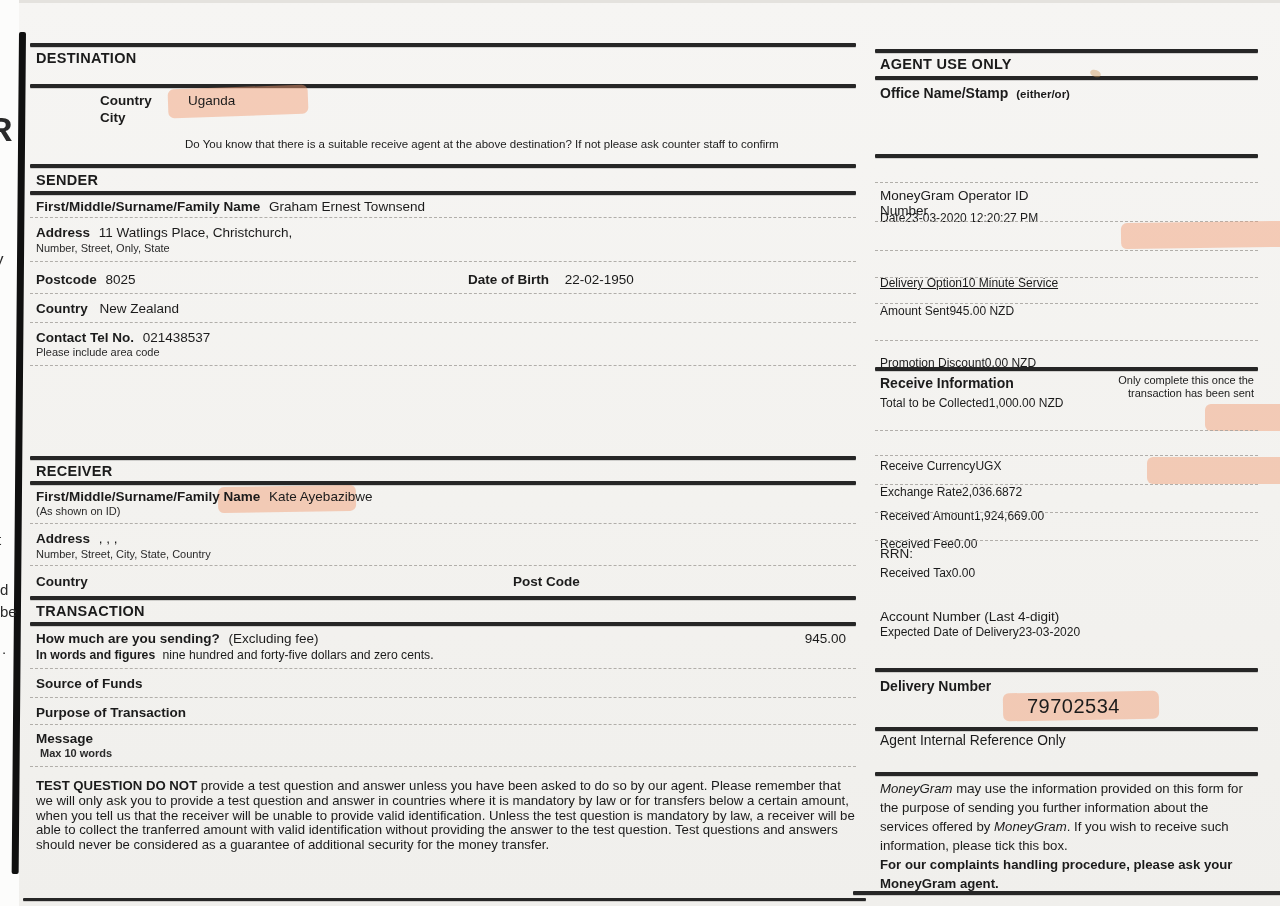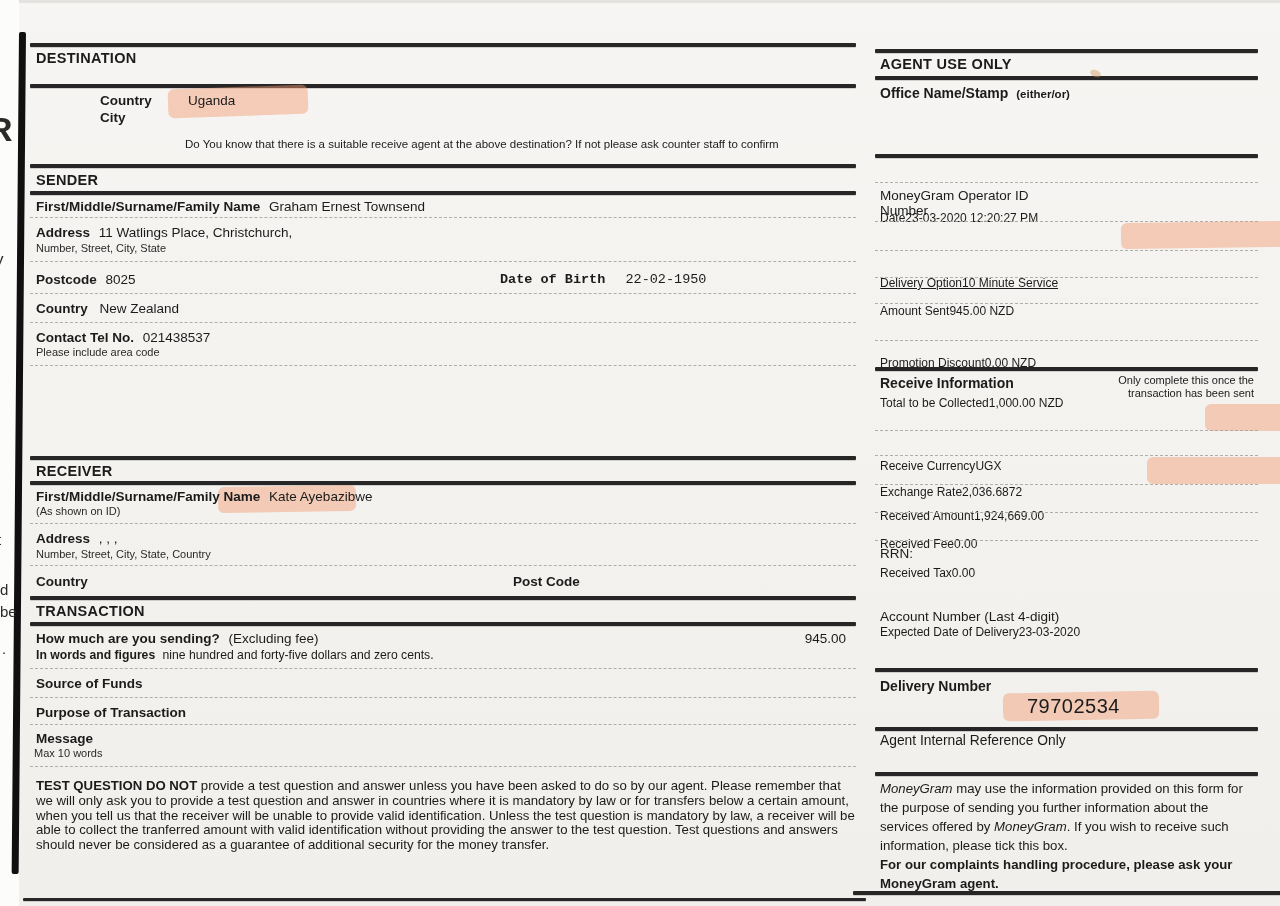--- a/index.html
+++ b/index.html
@@ -58,28 +58,28 @@
   <div class="abs fs" style="top:199px;left:6px;">
     <span class="b">First/Middle/Surname/Family Name</span>
     <span style="margin-left:5px;">Graham Ernest  Townsend</span>
   </div>
   <div class="thin" style="top:217px;left:0;width:826px;"></div>
 
   <div class="abs fs" style="top:225px;left:6px;">
     <span class="b">Address</span>
     <span style="margin-left:5px;">11 Watlings Place, Christchurch,</span>
   </div>
-  <div class="abs hint" style="top:242px;left:6px;">Number, Street, City, State</div>
+  <div class="abs hint" style="top:242px;left:6px;">Number, Street, Only, State</div>
   <div class="thin" style="top:261px;left:0;width:826px;"></div>
 
   <div class="abs fs" style="top:272px;left:6px;">
     <span class="b">Postcode</span>
     <span style="margin-left:5px;">8025</span>
   </div>
-  <div class="abs fs" style="top:272px;left:470px;font-family:Liberation Mono, monospace;">
+  <div class="abs fs" style="top:272px;left:438px;">
     <span class="b">Date of Birth</span>
     <span style="margin-left:12px;">22-02-1950</span>
   </div>
   <div class="thin" style="top:293px;left:0;width:826px;"></div>
 
   <div class="abs fs" style="top:301px;left:6px;">
     <span class="b">Country</span>
     <span style="margin-left:8px;">New Zealand</span>
   </div>
   <div class="thin" style="top:322px;left:0;width:826px;"></div>
@@ -128,21 +128,21 @@
   </div>
   <div class="thin" style="top:668px;left:0;width:826px;"></div>
 
   <div class="abs fs b" style="top:676px;left:6px;">Source of Funds</div>
   <div class="thin" style="top:697px;left:0;width:826px;"></div>
 
   <div class="abs fs b" style="top:705px;left:6px;">Purpose of Transaction</div>
   <div class="thin" style="top:724px;left:0;width:826px;"></div>
 
   <div class="abs fs b" style="top:731px;left:6px;">Message</div>
-  <div class="abs hint" style="top:747px;left:4px;">Max 10 words</div>
+  <div class="abs hint" style="top:747px;left:10px;font-weight:bold;">Max 10 words</div>
   <div class="thin" style="top:766px;left:0;width:826px;"></div>
 
   <div class="abs para" style="top:779px;left:6px;width:822px;">
     <span class="b">TEST QUESTION DO NOT</span><span> provide a test question and answer unless you have been asked to do so by our agent. Please remember that we will only ask you to provide a test question and answer in countries where it is mandatory by law or for transfers below a certain amount, when you tell us that the receiver will be unable to provide valid identification. Unless the test question is mandatory by law, a receiver will be able to collect the tranferred amount with valid identification without providing the answer to the test question. Test questions and answers should never be considered as a guarantee of additional security for the money transfer.</span>
   </div>
 
   <div class="thick" style="top:898px;left:-7px;width:843px;height:3px;"></div>
 </div>
 
 <div id="col-right">

